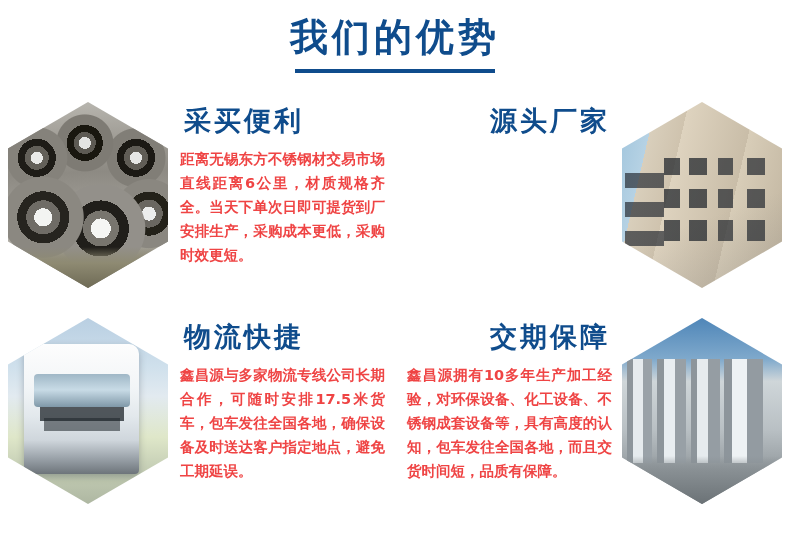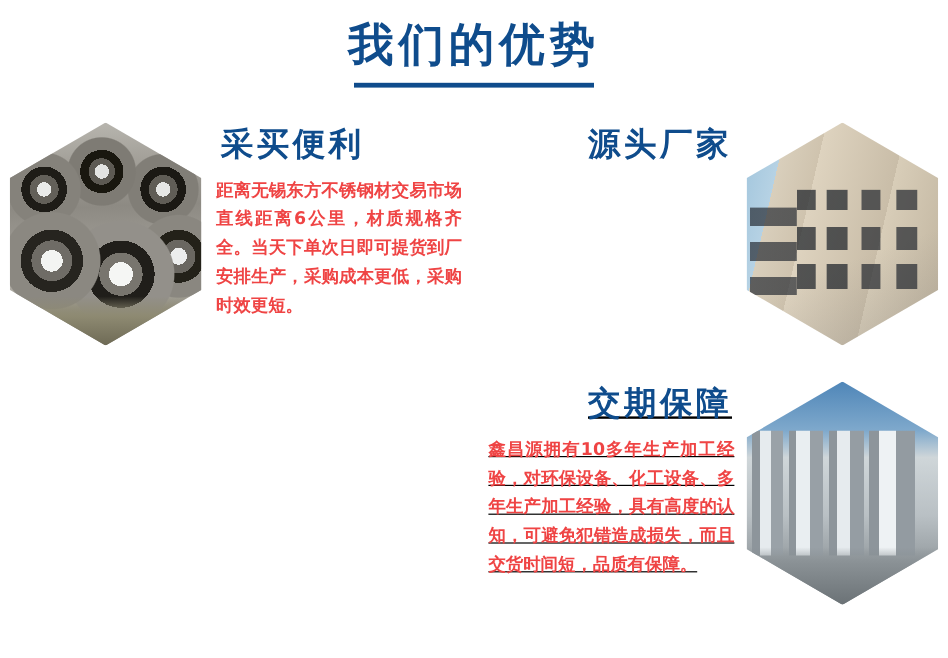--- a/index.html
+++ b/index.html
@@ -47,21 +47,21 @@
     position:absolute;
     width:395px;
     height:226px;
     display:flex;
     align-items:flex-start;
     justify-content:space-between;
   }
   .card-r1c1 { left:0;   top:0; }
   .card-r1c2 { left:395px; top:0; }
   .card-r2c1 { left:0;   top:216px; }
-  .card-r2c2 { left:395px; top:216px;text-decoration:underline; }
+  .card-r2c2 { left:395px; top:216px; }
 
   .card.media-left  { flex-direction:row; }
   .card.media-right { flex-direction:row-reverse; }
 
   
   .hex-wrap {
     position:relative;
     flex:0 0 auto;
     width:160px;
     height:186px;
@@ -227,27 +227,38 @@
       <div class="hex-wrap">
         <div class="hex">
           <div class="photo photo-building"></div>
         </div>
       </div>
       <div class="card-text">
         <div class="card-heading">源头厂家</div>
       </div>
     </div>
 
+    <div class="card card-r2c1 media-left">
+      <div class="hex-wrap">
+        <div class="hex">
+          <div class="photo photo-truck"></div>
+        </div>
+      </div>
+      <div class="card-text">
+        <div class="card-heading">物流快捷</div>
+        <div class="card-body">鑫昌源与多家物流专线公司长期合作，可随时安排17.5米货车，包车发往全国各地，确保设备及时送达客户指定地点，避免工期延误。</div>
+      </div>
+    </div>
 
     <div class="card card-r2c2 media-right">
       <div class="hex-wrap">
         <div class="hex">
           <div class="photo photo-tanks"></div>
         </div>
       </div>
       <div class="card-text">
         <div class="card-heading">交期保障</div>
-        <div class="card-body">鑫昌源拥有10多年生产加工经验，对环保设备、化工设备、多年生产加工经验，具有高度的认知，可避免犯错造成损失，而且交货时间短，品质有保障。</div>
+        <div class="card-body">鑫昌源拥有10多年生产加工经验，对环保设备、化工设备、不锈钢成套设备等，具有高度的认知，包车发往全国各地，而且交货时间短，品质有保障。</div>
       </div>
     </div>
 
   </div>
 </div>
 
 </body></html>

